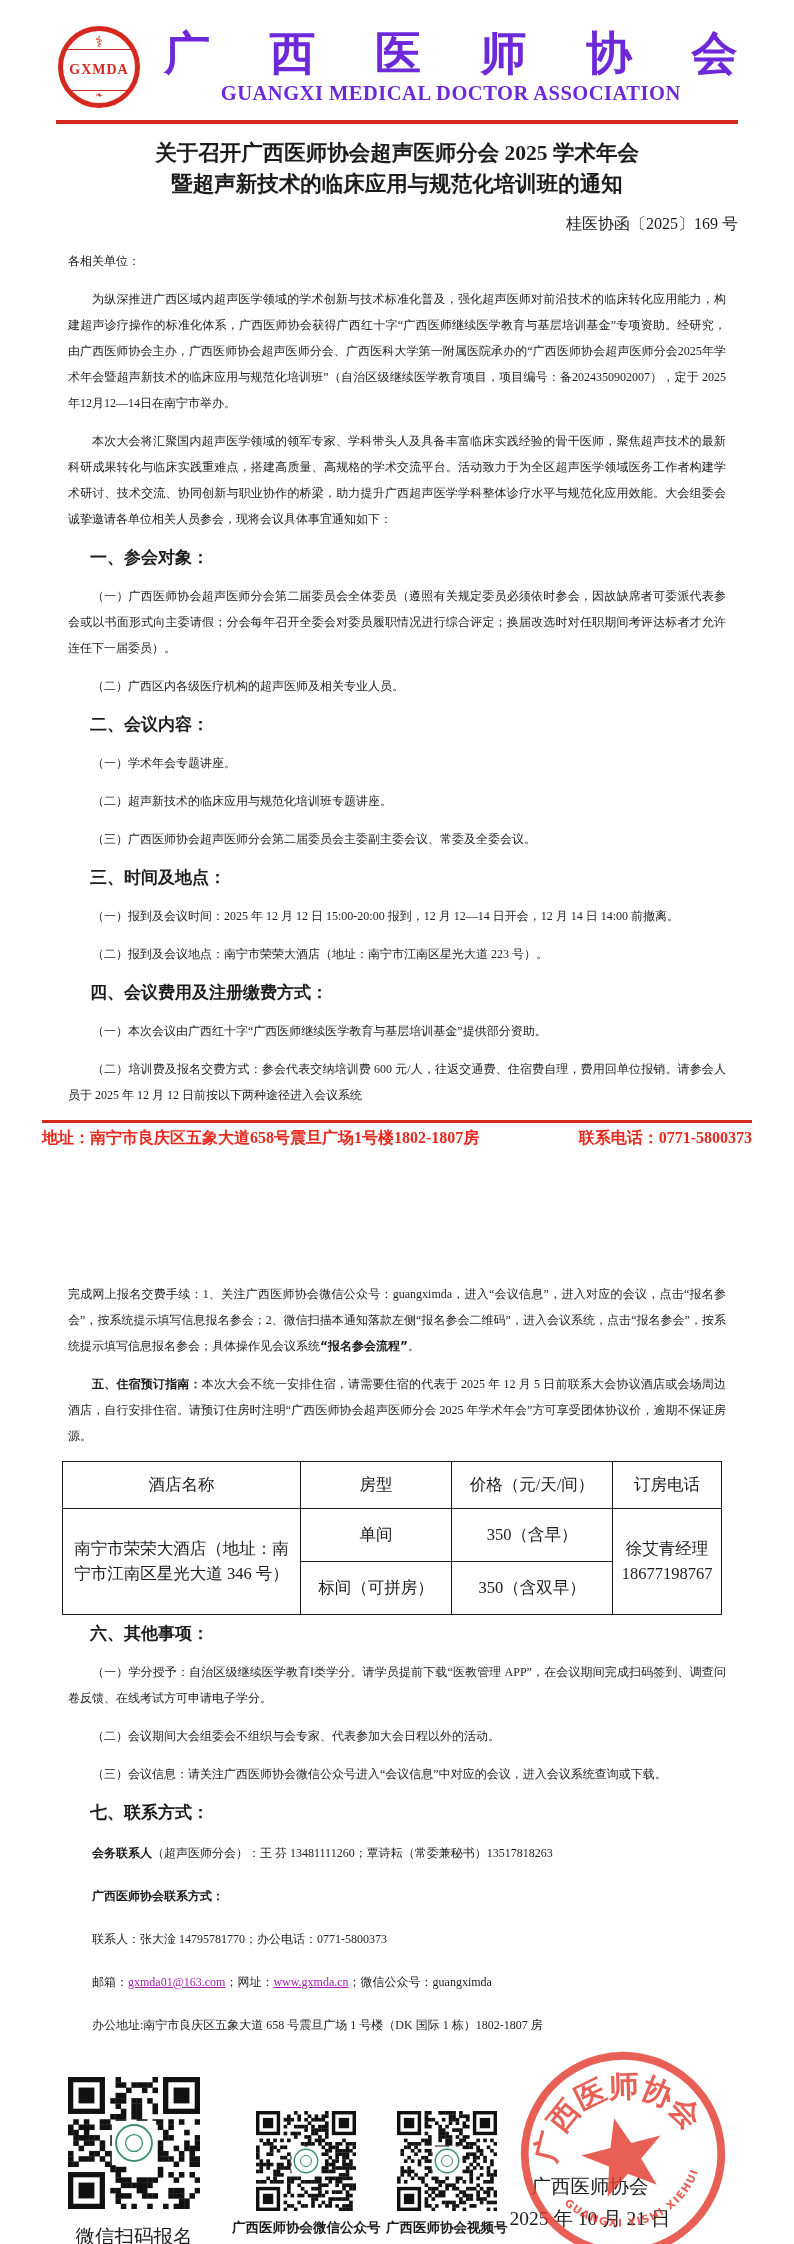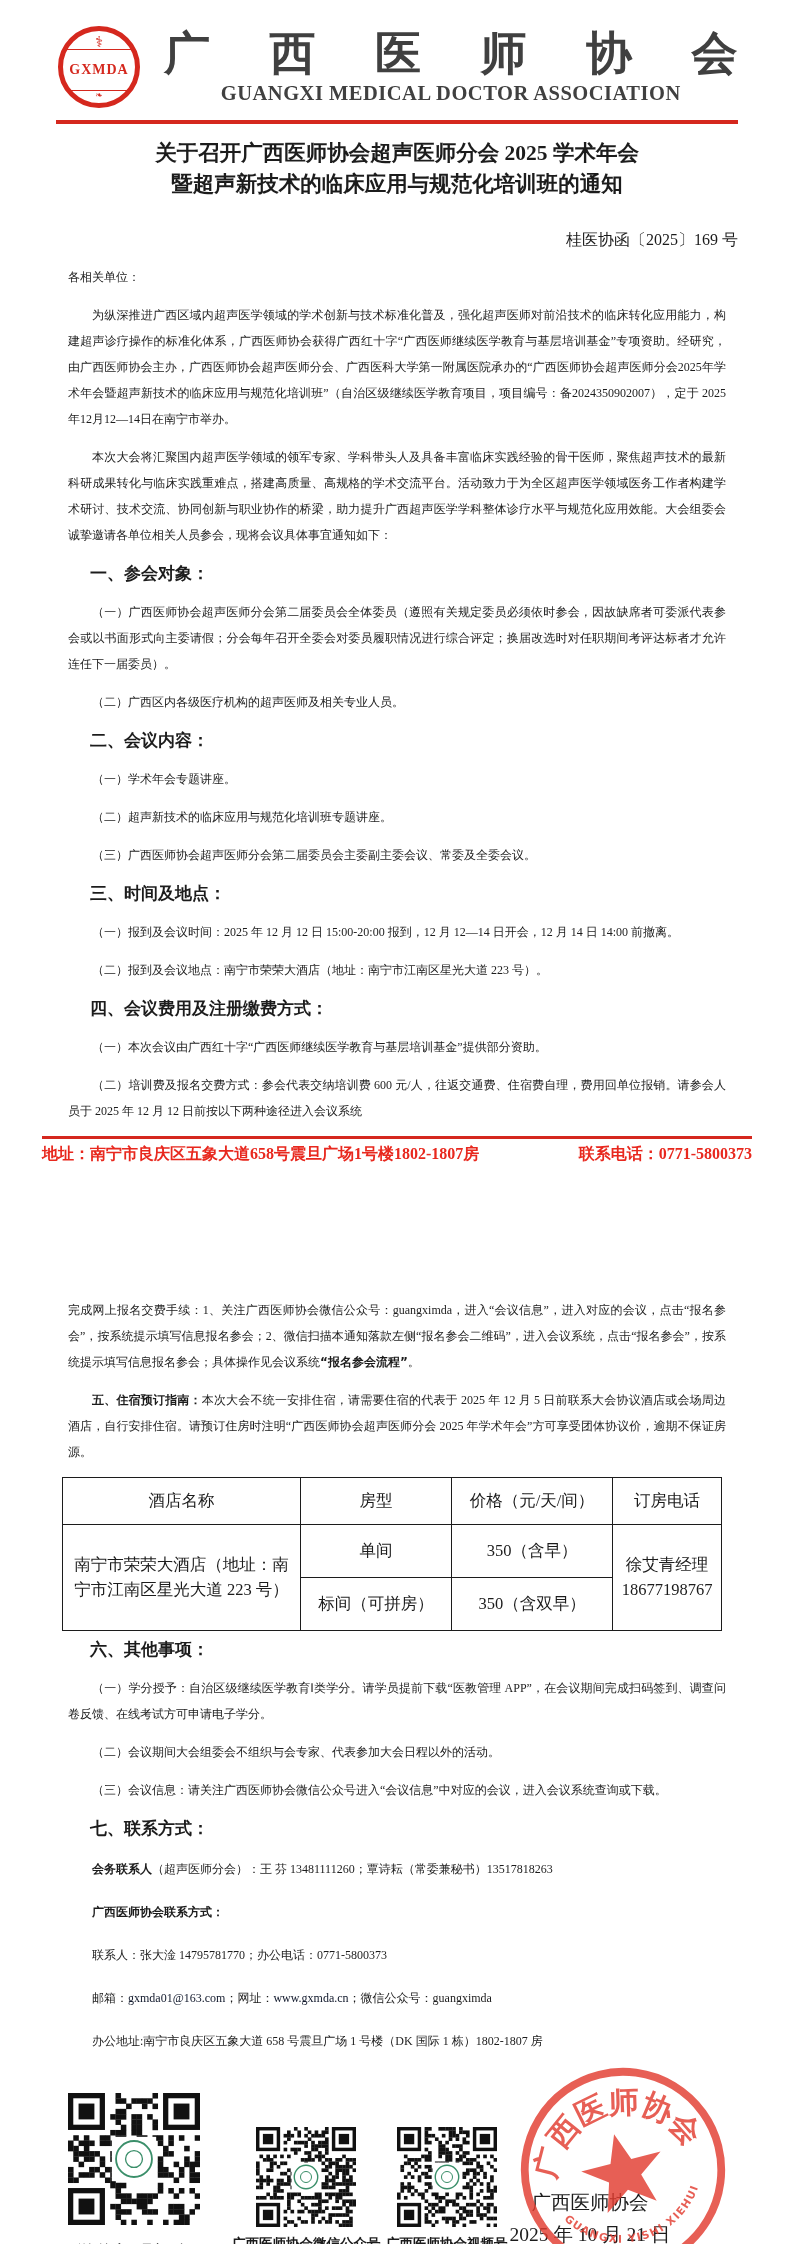--- a/index.html
+++ b/index.html
@@ -15,34 +15,34 @@
   .lh-row{display:flex;align-items:center;justify-content:flex-start;}
   .logo{
     width:82px;height:82px;border-radius:50%;
     border:5px solid #d5281e;box-sizing:border-box;
     display:flex;flex-direction:column;align-items:center;justify-content:center;
     color:#d5281e;flex:0 0 auto;margin-left:2px;
   }
   .logo .cad{font-size:15px;line-height:14px;}
   .logo .gx{font-weight:bold;font-size:14px;letter-spacing:1px;border-top:1.5px solid #d5281e;border-bottom:1.5px solid #d5281e;padding:12px 2px;}
   .logo .leaf{font-size:9px;line-height:9px;}
-  .lh-titles{flex:1;text-align:center;color:#404040;}
+  .lh-titles{flex:1;text-align:center;color:#6d28d9;}
   .lh-cn{font-size:46px;font-weight:bold;letter-spacing:24px;text-indent:24px;line-height:52px;white-space:nowrap;}
   .lh-en{font-size:20.5px;font-weight:bold;letter-spacing:0.5px;line-height:26px;white-space:nowrap;}
   .red-rule{height:3.5px;background:#d5281e;margin-top:12px;}
   
   .doc-title{margin-top:14px;text-align:center;font-size:21.5px;font-weight:bold;line-height:31px;font-family:"Liberation Serif",serif;}
-  .doc-no{margin-top:28px;text-align:right;font-size:16px;line-height:24px;}
+  .doc-no{margin-top:12px;text-align:right;font-size:16px;line-height:24px;}
   
   .body-text{margin-top:6px;}
   p.bp{margin:12px;font-size:12px;line-height:26px;text-align:justify;text-indent:2em;}
   p.bp.noind{text-indent:0;}
   .hei{font-family:"DejaVu Sans","Liberation Sans",sans-serif;font-weight:bold;}
   p.hd{margin:0;font-size:17px;line-height:26px;text-indent:2em;}
-  .link{color:#0f172a;}
+  .link{color:#a21caf;text-decoration:underline;}
   
   .pg-footer{margin:3px -14px 0 -14px;border-top:3px solid #d5281e;padding-top:4px;
     display:flex;justify-content:space-between;color:#e8281e;font-weight:bold;
     font-size:16px;line-height:22px;font-family:"Liberation Serif",serif;}
   .pg-gap{height:120px;}
   
   table.hotel{border-collapse:collapse;margin:8px auto 0 6px;width:660px;table-layout:fixed;
     font-size:16.5px;}
   table.hotel th,table.hotel td{border:1.6px solid #1c1c1c;text-align:center;vertical-align:middle;
     padding:8px 6px;font-weight:normal;line-height:25px;}
@@ -121,21 +121,21 @@
 
       <table class="hotel">
         <tbody>
             <tr>
           <th style="width:225px">酒店名称</th>
           <th style="width:138px">房型</th>
           <th style="width:148px">价格（元/天/间）</th>
           <th>订房电话</th>
         </tr>
         <tr>
-          <td class="hotelname" rowspan="2">南宁市荣荣大酒店（地址：南宁市江南区星光大道 223 号）</td>
+          <td class="hotelname" rowspan="2">南宁市荣荣大酒店（地址：南宁市江南区星光大道 346 号）</td>
           <td>单间</td>
           <td>350（含早）</td>
           <td rowspan="2">
             <div>徐艾青经理</div>
             <div>18677198767</div>
           </td>
         </tr>
         <tr>
           <td>标间（可拼房）</td>
           <td>350（含双早）</td>

